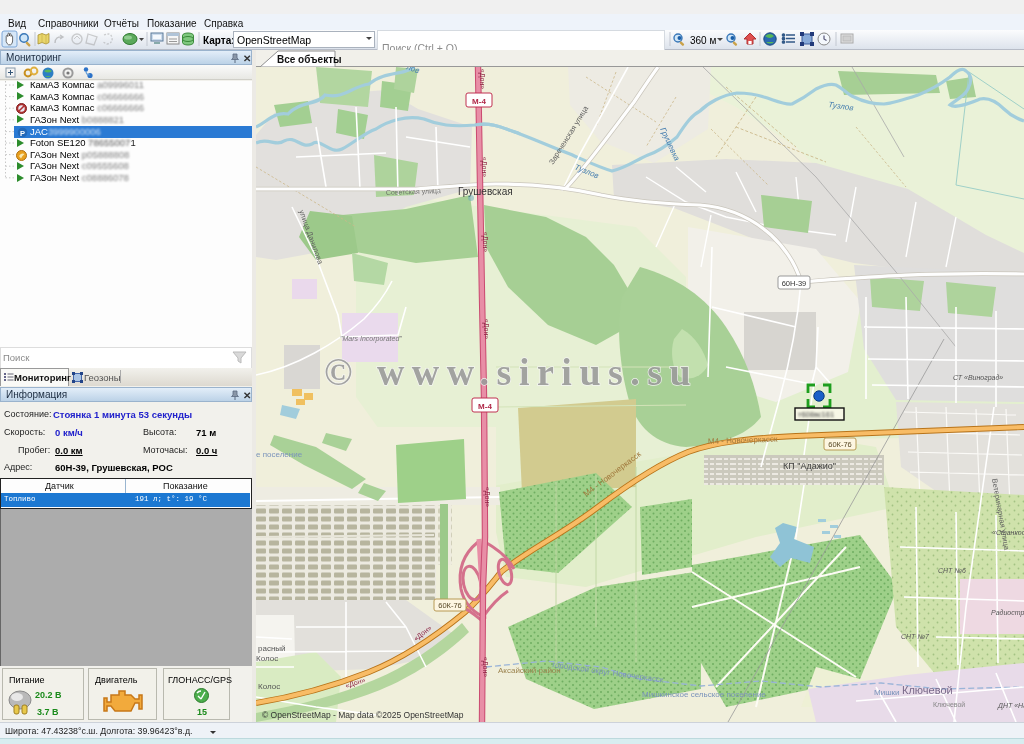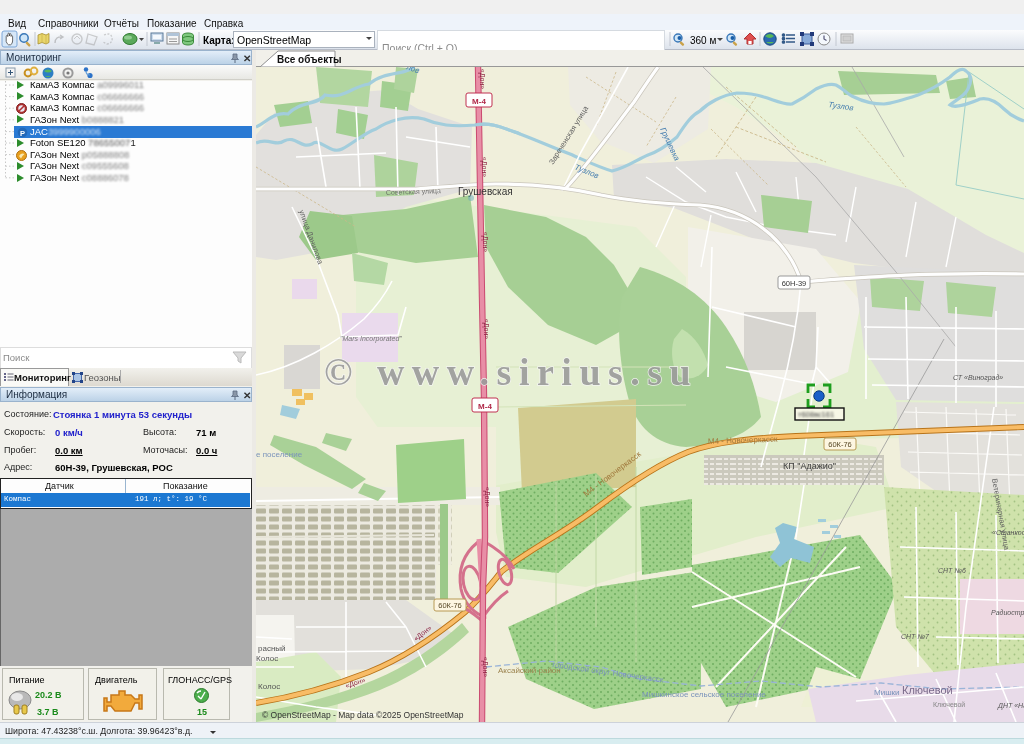--- a/index.html
+++ b/index.html
@@ -227,35 +227,35 @@
         <span class="pin" style="left:242px;font-weight:bold;color:#333">✕</span>
     </div>
 
     <div class="abs" style="left:0;top:352px;width:252px;height:76px;background:#f2f1ec"></div>
     <span class="flab" style="left:4px;top:359px">Состояние:</span>
     <span class="fval fblue" style="left:53px;top:359px">Стоянка 1 минута 53 секунды</span>
     <span class="flab" style="left:4px;top:377px">Скорость:</span>
     <span class="fval fblue" style="left:55px;top:377px">0 км/ч</span>
     <span class="flab" style="left:143px;top:377px">Высота:</span>
     <span class="fval" style="left:196px;top:377px">71 м</span>
-    <span class="flab" style="left:4px;top:395px">Пробег:</span>
+    <span class="flab" style="left:18px;top:395px">Пробег:</span>
     <span class="fval und" style="left:55px;top:395px">0.0 км</span>
     <span class="flab" style="left:143px;top:395px">Моточасы:</span>
     <span class="fval und" style="left:196px;top:395px">0.0 ч</span>
     <span class="flab" style="left:4px;top:412px">Адрес:</span>
     <span class="fval" style="left:55px;top:412px">60Н-39, Грушевская, РОС</span>
 
     <div class="abs" style="left:0;top:428px;width:252px;height:31px;border:1.5px solid #222;background:#fff">
       <div class="abs" style="left:0;top:0;width:249px;height:14px;background:#fdfdfd;font-size:9px;color:#111">
         <span class="abs" style="left:44px;top:2px">Датчик</span>
         <span class="abs" style="left:162px;top:2px">Показание</span>
         <div class="abs" style="left:124px;top:0;width:1px;height:28px;background:#99b5d0"></div>
       </div>
       <div class="abs" style="left:0;top:14px;width:249px;height:14px;background:#1c78d2;color:#fff;font-family:'Liberation Mono',monospace;font-size:7.5px">
-        <span class="abs" style="left:3px;top:2px">Компас</span>
+        <span class="abs" style="left:3px;top:2px">Топливо</span>
         <span class="abs" style="left:134px;top:2px">191 л; t°:  19 °C</span>
       </div>
     </div>
 
     <div class="abs" style="left:0;top:459px;width:252px;height:157px;background:#acacac;border-left:1px solid #666"></div>
 
     <div class="gbox" style="left:2px;top:618px;width:82px;height:52px">
       <span class="abs" style="left:6px;top:6px">Питание</span>
       <svg class="abs" style="left:3px;top:18px" width="28" height="30" viewBox="0 0 28 30">
         <ellipse cx="14" cy="13" rx="11" ry="9" fill="#b9b9b9" stroke="#8a8a8a"></ellipse>

